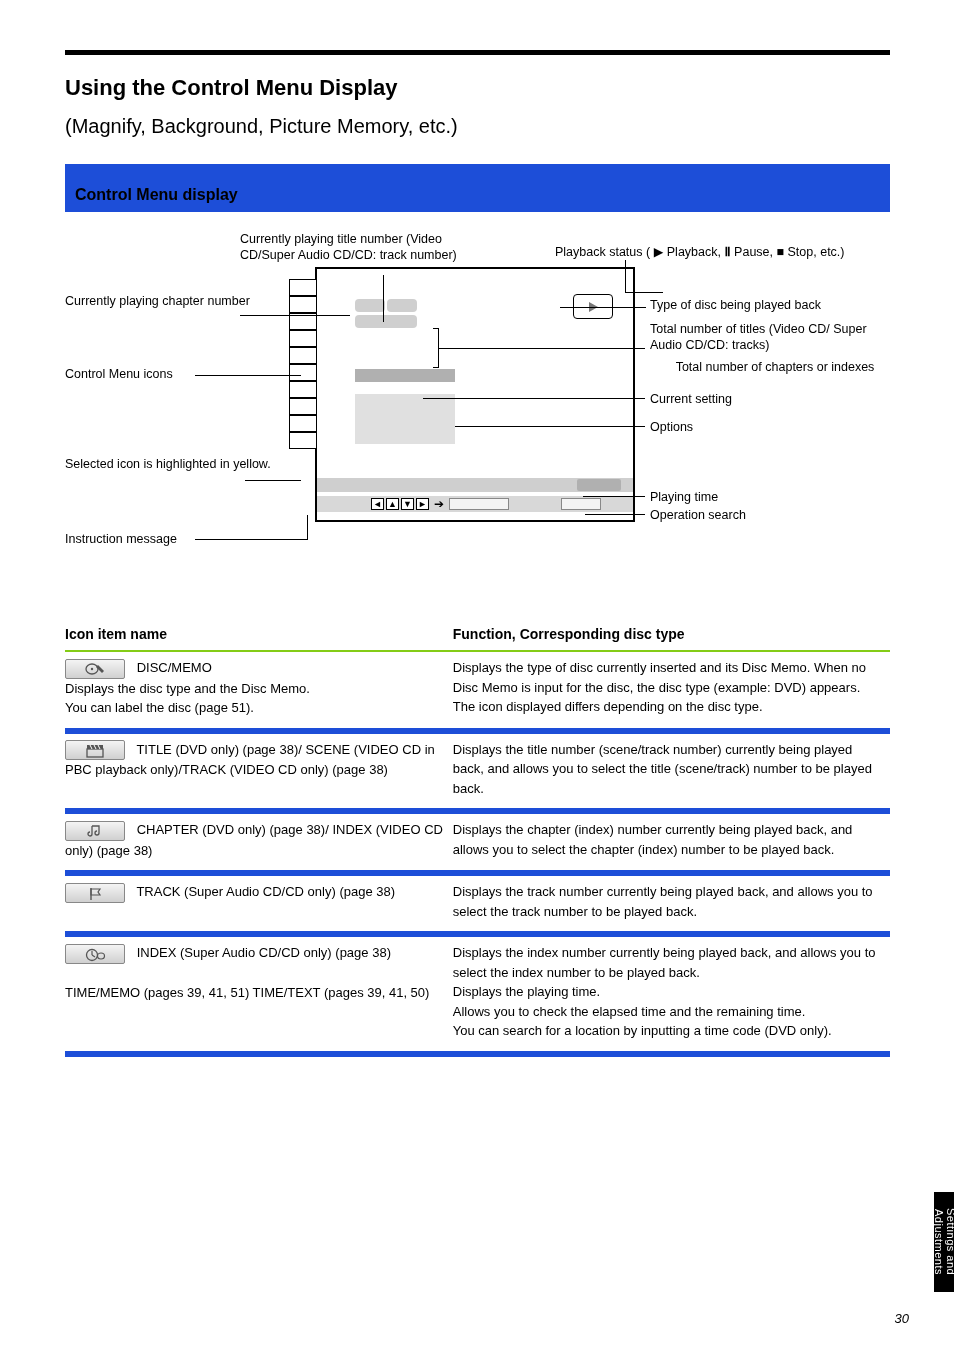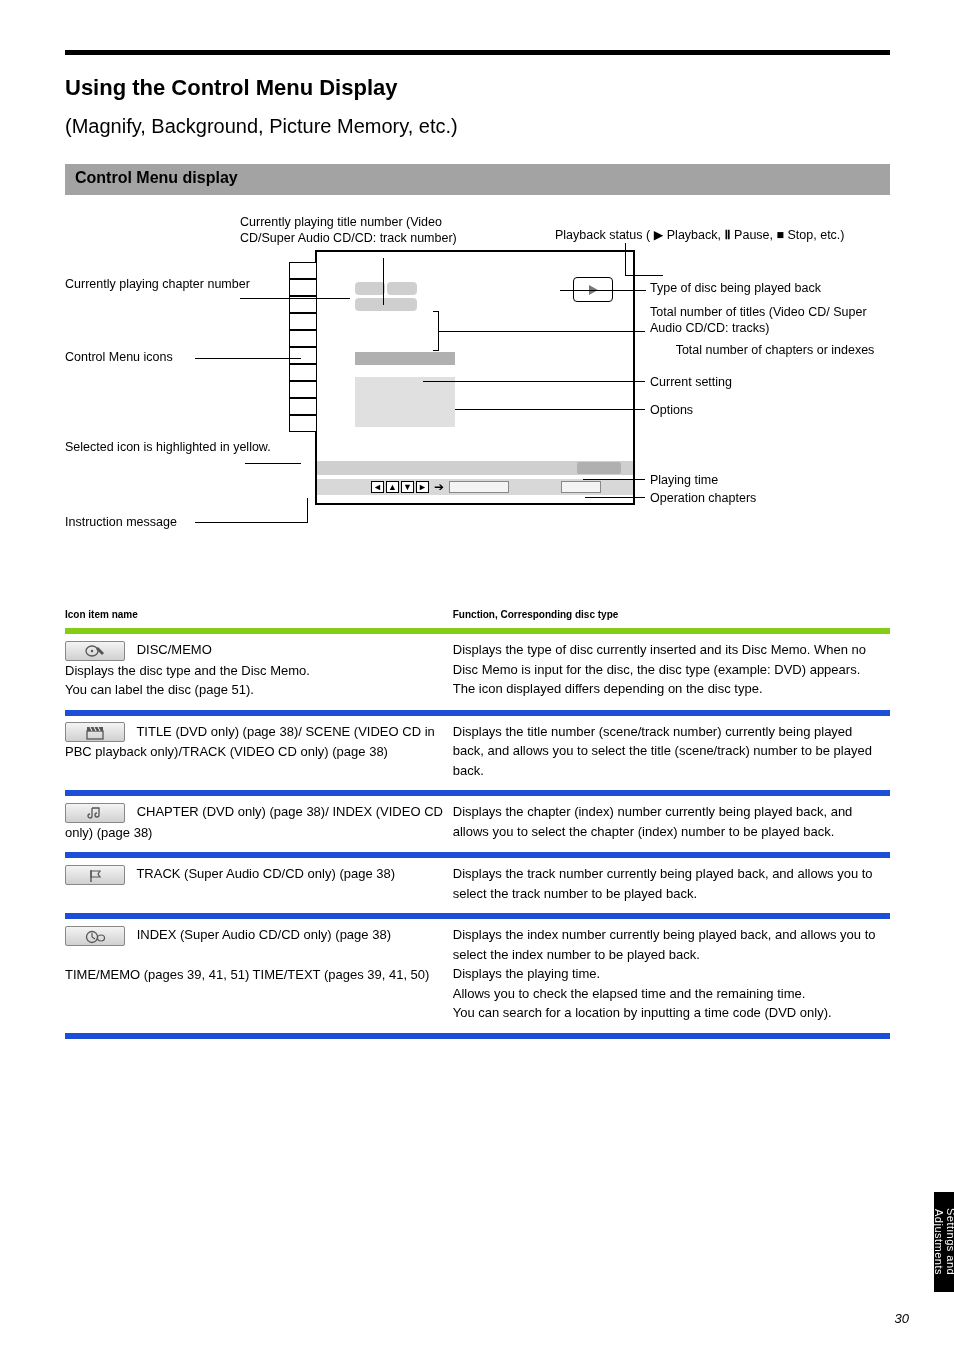--- a/index.html
+++ b/index.html
@@ -27,22 +27,22 @@
     font-size: 22px;
     font-weight: bold;
     margin: 20px 0 14px 0;
   }
   .sub-title {
     font-size: 20px;
     font-weight: normal;
     margin: 0 0 26px 0;
   }
   .gray-bar {
-    background: #a3a3a3;
-    padding: 5px 10px 8px 10px;
+    background: #1d4ed8;
+    padding: 22px 10px 8px 10px;
     font-size: 16px;
     font-weight: bold;
     margin-bottom: 30px;
   }
   .figure-wrap {
     position: relative;
     width: 100%;
     height: 350px;
     margin-bottom: 30px;
   }
@@ -198,23 +198,23 @@
 
   
   .info-table {
     width: 100%;
     border-collapse: collapse;
     font-size: 13px;
   }
   .info-table th {
     text-align: left;
     font-weight: bold;
-    font-size: 10px;
+    font-size: 14px;
     padding: 4px 6px 8px 0;
-    border-bottom: 6px solid #84cc16;
+    border-bottom: 2px solid #84cc16;
   }
   .info-table th:first-child { width: 47%; }
   .info-table td {
     vertical-align: top;
     padding: 6px 8px 10px 0;
     border-bottom: 6px solid #1d4ed8;
     line-height: 1.5;
   }
   .icon-cell {
     display: inline-block;
@@ -348,21 +348,21 @@
 
     <div class="label" style="left:585px; top:150px; width:240px;">Current setting</div>
     <div class="leader" style="left:358px; top:156px; width:222px; height:1px;"></div>
 
     <div class="label" style="left:585px; top:178px; width:240px;">Options</div>
     <div class="leader" style="left:390px; top:184px; width:190px; height:1px;"></div>
 
     <div class="label" style="left:585px; top:248px; width:240px;">Playing time</div>
     <div class="leader" style="left:518px; top:254px; width:62px; height:1px;"></div>
 
-    <div class="label" style="left:585px; top:266px; width:240px;">Operation chapters</div>
+    <div class="label" style="left:585px; top:266px; width:240px;">Operation search</div>
     <div class="leader" style="left:520px; top:272px; width:60px; height:1px;"></div>
 
   </div>
 
   <table class="info-table">
     <thead>
       <tr>
         <th>Icon item name</th>
         <th>Function, Corresponding disc type</th>
       </tr>

